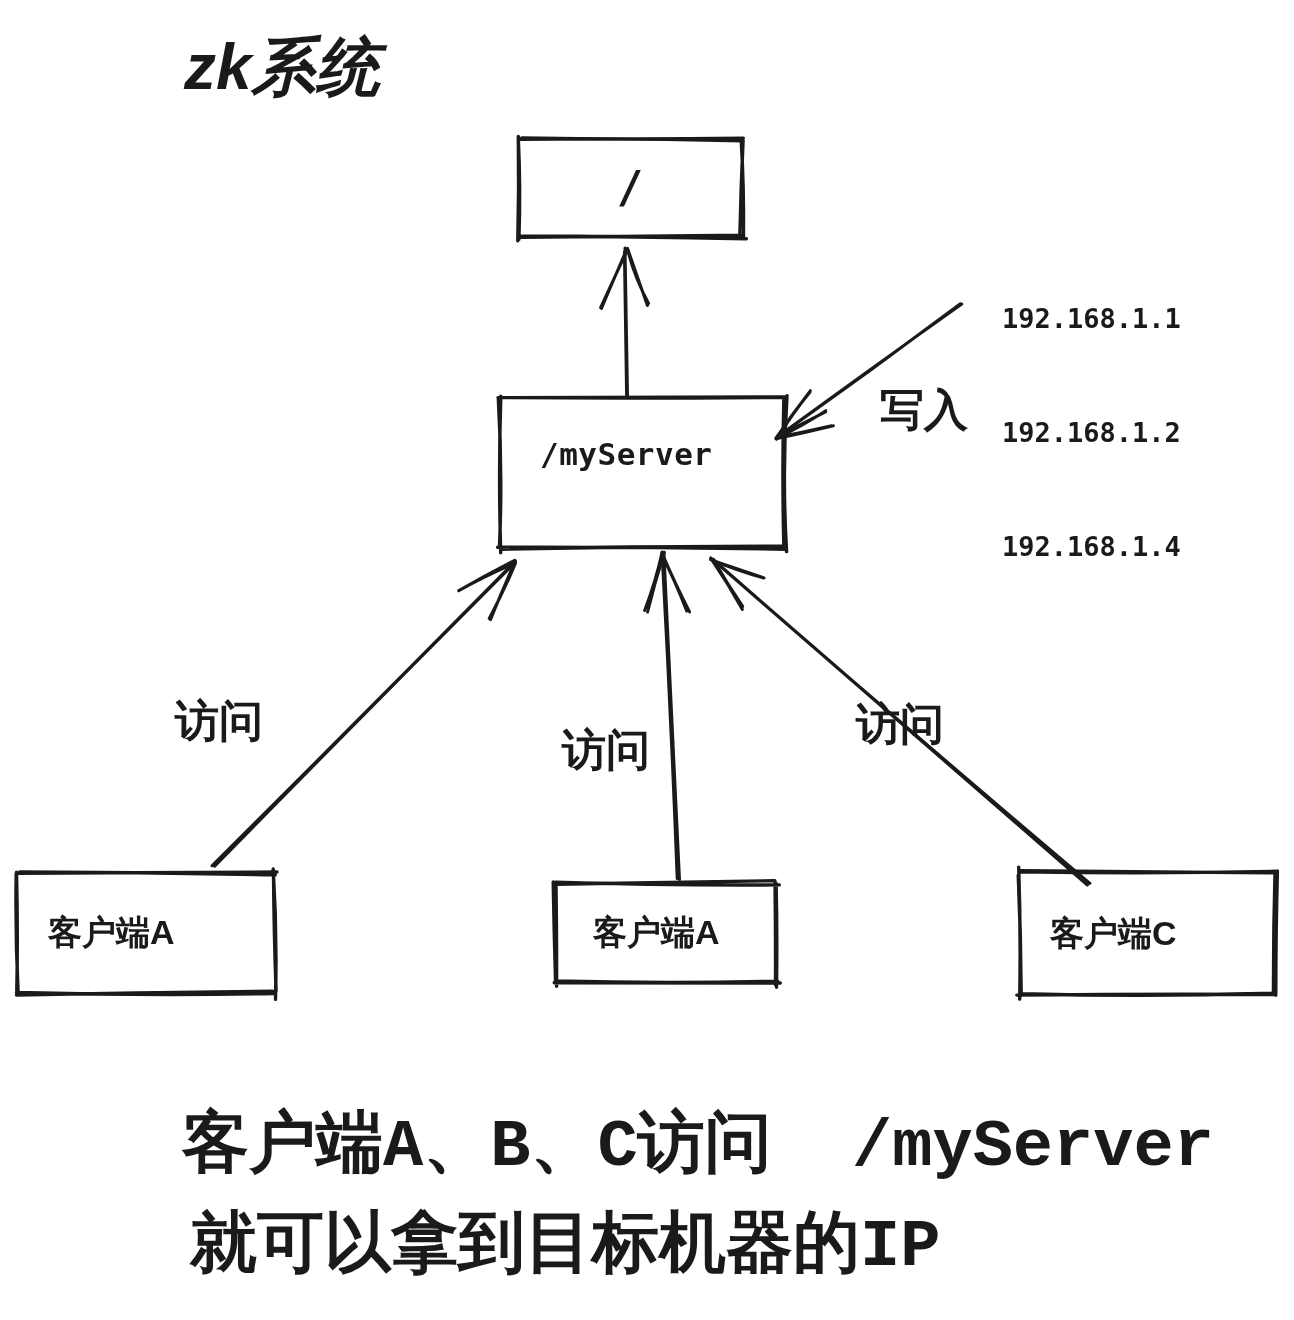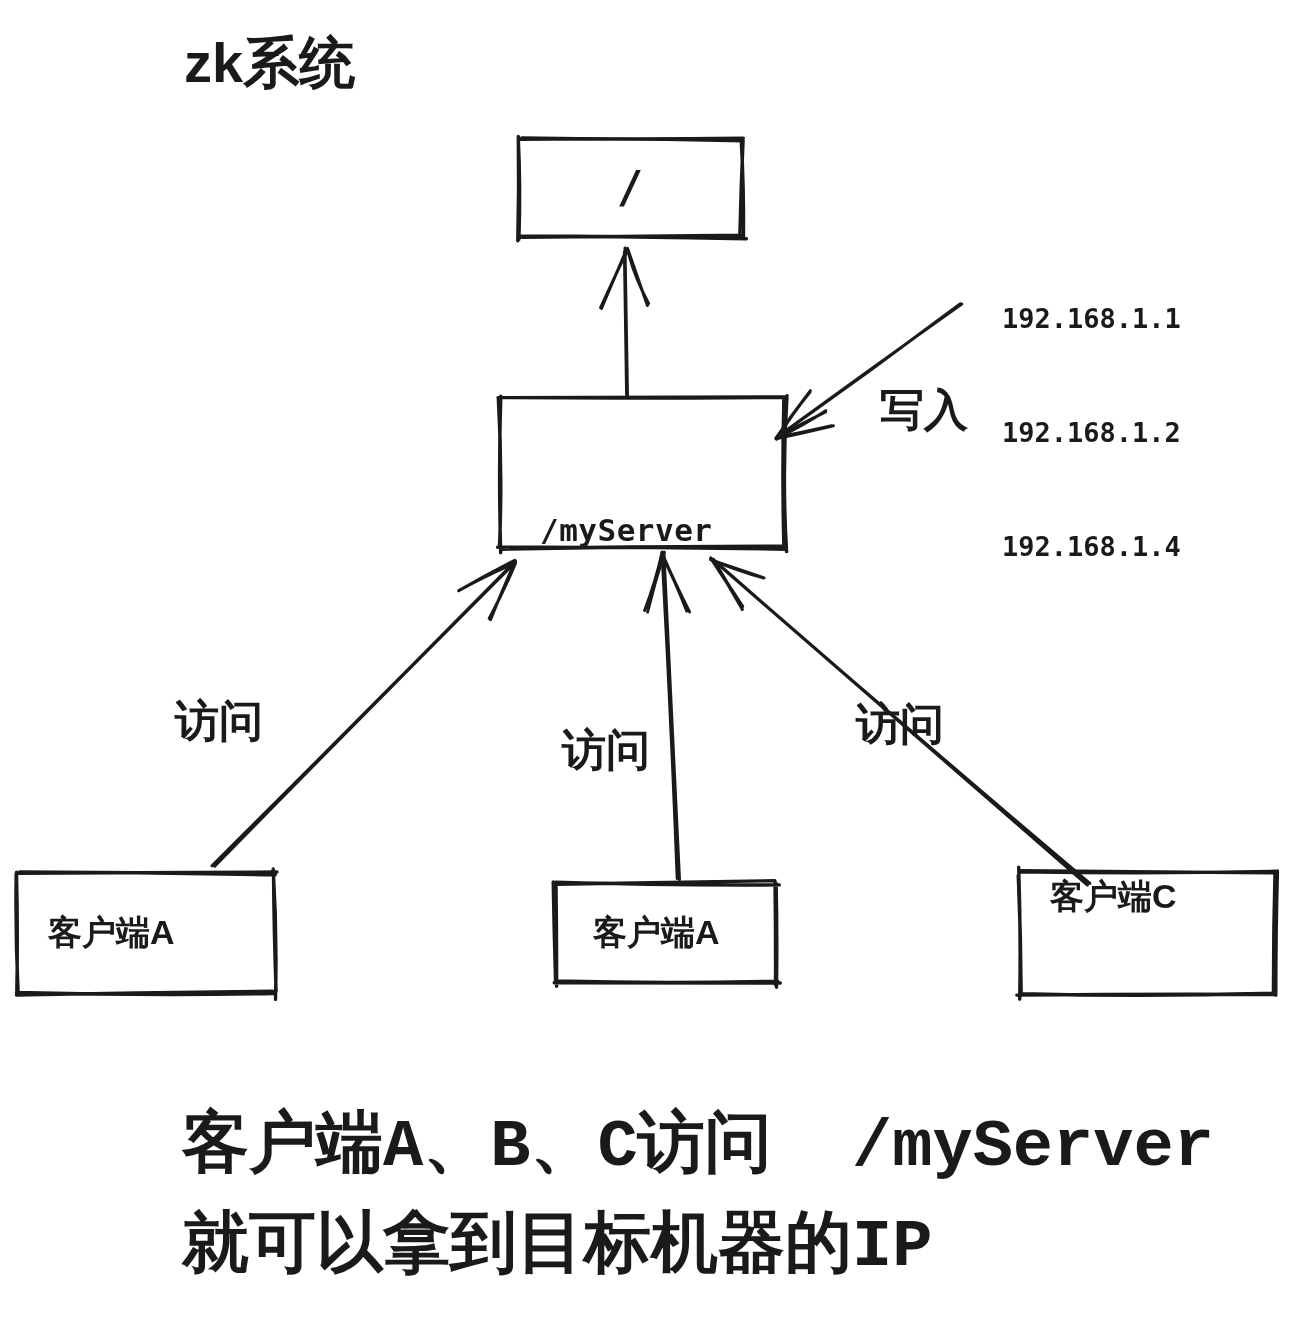--- a/index.html
+++ b/index.html
@@ -12,30 +12,31 @@
     overflow:hidden;
   }
   #sketch { position:absolute; left:0; top:0; z-index:1; }
   .abs { position:absolute; z-index:2; }
   .cjk { font-family:"Liberation Sans","DejaVu Sans",sans-serif; }
   .mono { font-family:"DejaVu Sans Mono","Liberation Mono",monospace; }
   .typ  { font-family:"Liberation Mono","DejaVu Sans Mono",monospace; }
 
   .title {
     left:184px; top:34px;
-    font-size:56px; font-weight:700; line-height:1.05;
+    font-size:64px; font-weight:700; line-height:1.05;
     letter-spacing:0px;
+    font-style:italic;
   }
 
   .node { position:absolute; z-index:2; display:flex; align-items:center; }
   .node-root    { left:518px; top:138px; width:224px; height:99px;  justify-content:center; }
-  .node-myserver{ left:500px; top:396px; width:285px; height:152px; align-items:flex-end; padding:40px 12px 0 40px; }
+  .node-myserver{ left:500px; top:396px; width:285px; height:152px; align-items:flex-start; padding:40px 12px 0 40px; }
   .node-client-a{ left:18px;   top:873px; width:257px; height:120px; padding-left:30px;align-items:center; }
   .node-client-b{ left:555px;  top:883px; width:222px; height:100px; padding-left:38px; }
-  .node-client-c{ left:1020px; top:836px; width:255px; height:122px; padding-left:30px; }
+  .node-client-c{ left:1020px; top:873px; width:255px; height:122px; padding-left:30px; }
 
   .root-label     { font-size:44px; font-weight:700; }
   .myserver-label { font-size:31px; font-weight:700; letter-spacing:0.5px; }
   .client-label   { font-size:34px; font-weight:600; }
 
   .ip-list {
     left:1002px; top:224px;
     font-size:27px; font-weight:700; line-height:38px;
     white-space:pre;
   }
@@ -44,21 +45,21 @@
   .label-write    { left:880px; top:381px; }
   .label-access-a { left:175px; top:692px; }
   .label-access-b { left:562px; top:721px; }
   .label-access-c { left:856px; top:695px; z-index:3; }
 
   .caption-line {
     font-weight:700; font-size:67px; line-height:1;
     white-space:pre; letter-spacing:0px;
   }
   .caption-1 { left:182px; top:1114px; }
-  .caption-2 { left:182px; top:1214px;text-align:right; }
+  .caption-2 { left:190px; top:1214px;text-align:right; }
 </style>
 </head>
 <body>
 
 <div class="canvas">
 
   <svg id="sketch" width="1294" height="1320" viewBox="0 0 1294 1320">
       <g>
         <path d="M521.7 138.0 Q630.1 139.8 743.3 138.1 M519.3 139.3 Q631.7 138.1 742.1 140.7 M743.1 140.2 Q740.9 188.0 739.8 237.9 M741.3 142.0 Q744.0 187.4 743.5 238.1 M746.4 238.7 Q635.3 236.5 520.1 236.0 M743.1 235.3 Q631.6 236.3 519.8 237.4 M517.8 240.8 Q519.1 189.0 518.3 136.5 M518.9 239.4 Q520.7 188.7 518.3 138.4 " fill="none" stroke="#1a1a1a" stroke-width="3.4" stroke-linecap="round"></path>
       </g>

